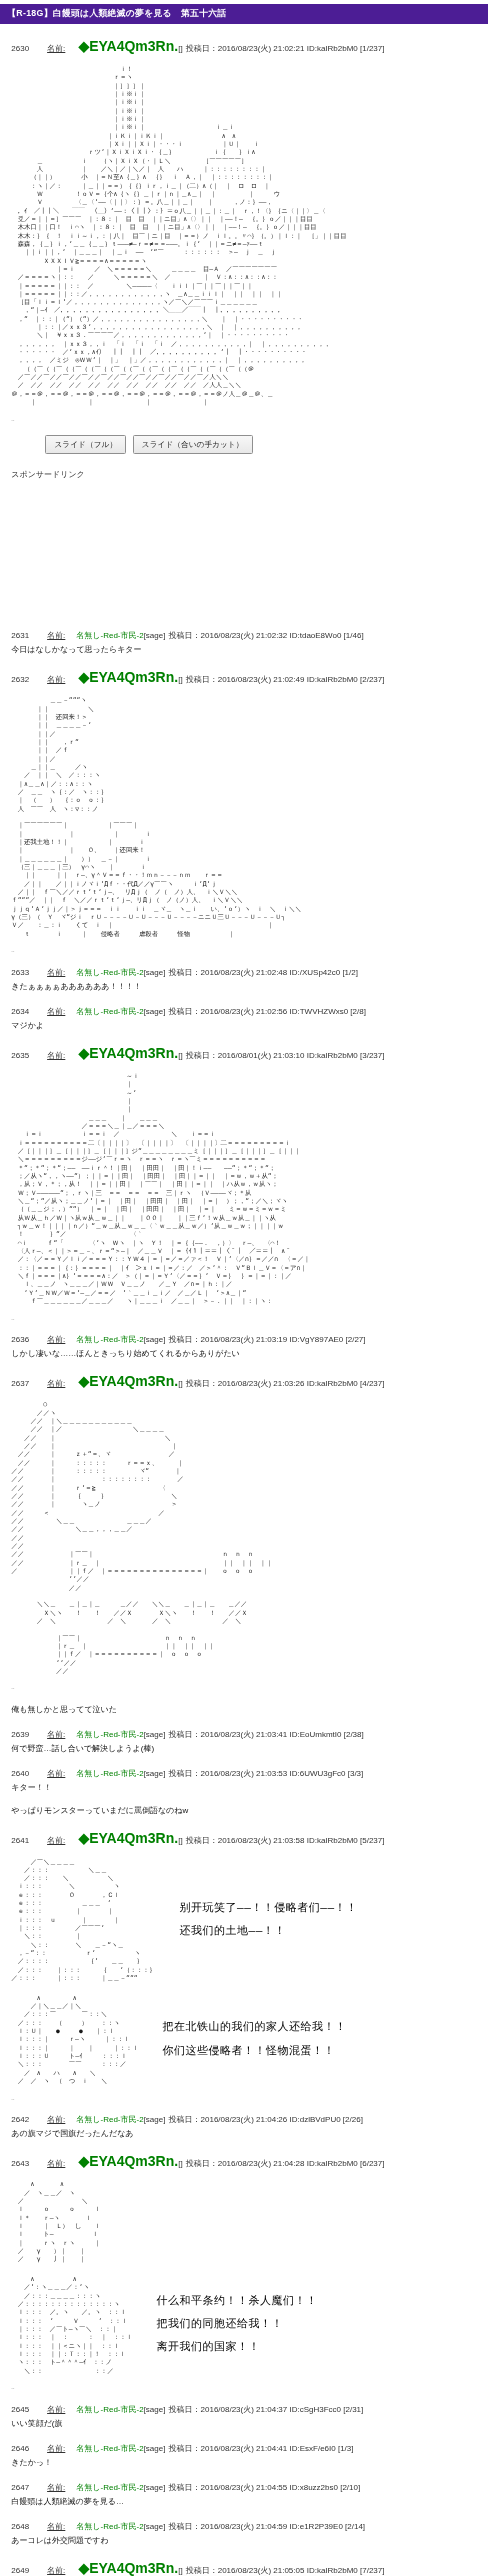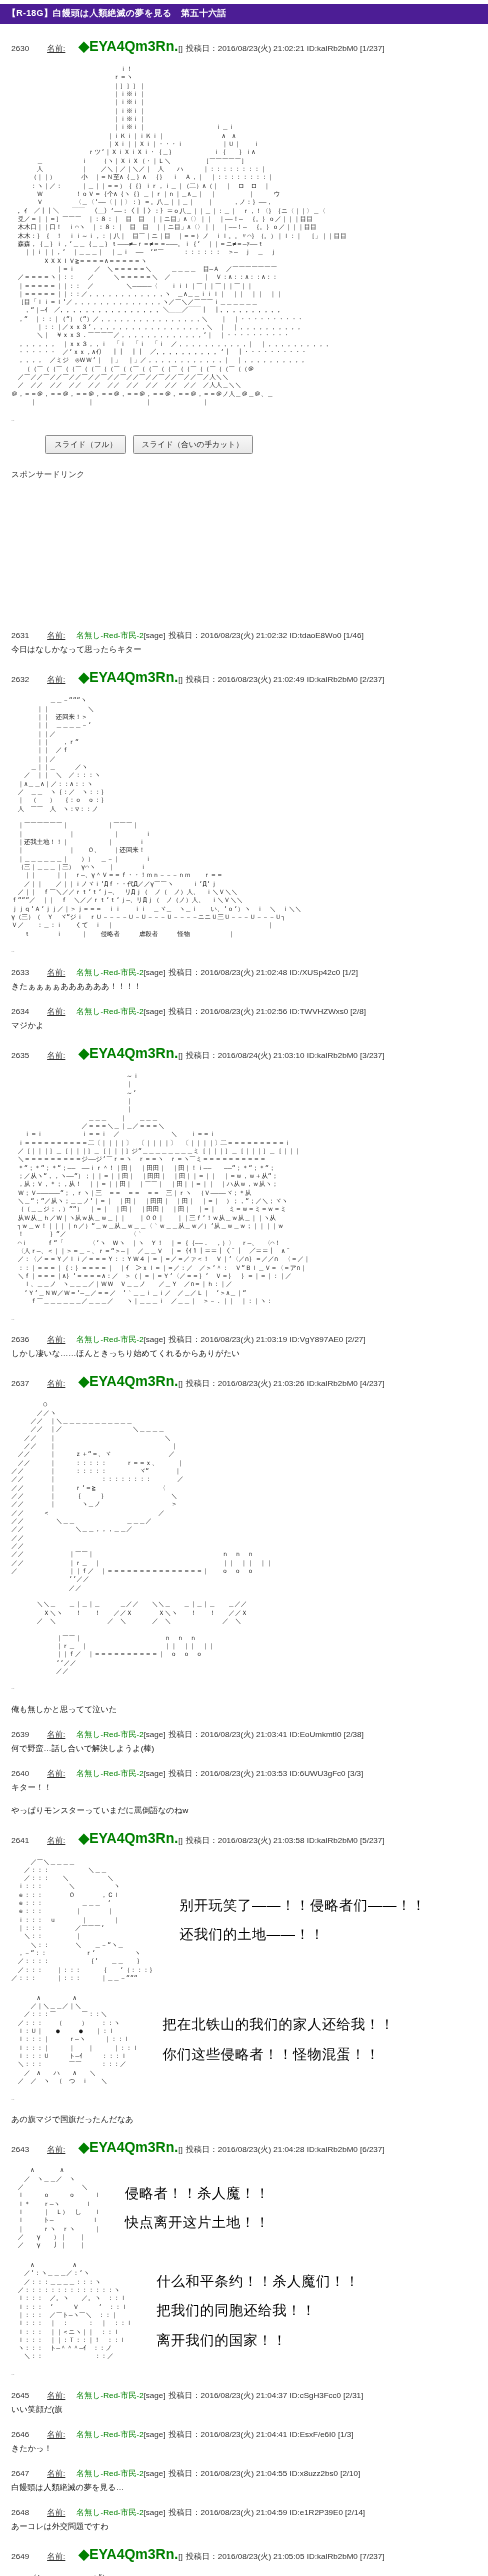--- a/index.html
+++ b/index.html
@@ -12,21 +12,21 @@
   .post-header .pno{margin-right:18px;}
   .post-header .plabel{margin-right:11px;text-decoration:underline;}
   .pname{color:#008000;}
   .pname.trip{font-weight:bold;font-size:14px;margin-left:2.1px;}
   .ptag{color:#333;margin-right:3.1px;}
   .pmeta{color:#333;}
   .post-body{font-size:8px;color:#111;margin-top:3.1px;white-space:pre-line;line-height:1.45;}
   .aa-row{display:flex;align-items:center;margin-top:11.3px;}
   .aa{font-family:"DejaVu Sans Mono",monospace;font-size:6.4px;line-height:1.3;
       color:#1a1a1a;white-space:pre;margin:0;}
-  .dialogue{font-family:Liberation Sans, sans-serif;font-size:14px;color:#000;
+  .dialogue{font-family:Liberation Mono, monospace;font-size:11px;color:#000;
       margin-left:24px;line-height:2.1;white-space:pre-line;letter-spacing:0.5px;}
   .aa-end{font-size:5.7px;color:#555;margin-top:9.3px;}
   .btn-row{margin:13.4px 0 0 0;padding-left:34px;}
   .slide-btn{font-family:"Liberation Sans",sans-serif;font-size:7.7px;color:#222;
       background:linear-gradient(#f8f8f8,#e8e8e8);border:0.5px solid #8f8f8f;
       border-radius:1.5px;padding:3.6px 8.2px;margin-right:4.1px;cursor:pointer;}
   .sponsored{font-size:8px;color:#333;margin-top:14.4px;}
   .ad-space{height:137px;}
 </style>
 </head>
@@ -148,21 +148,21 @@
 
   <div class="post">
     <div class="post-header">
       <span class="pno">2634</span><span class="plabel">名前:</span><span class="pname">名無し-Red-市民-2</span><span class="ptag">[sage]</span><span class="pmeta">投稿日：2016/08/23(火) 21:02:56 ID:TWVHZWxs0 [2/8]</span>
     </div>
     <div class="post-body">マジかよ</div>
   </div>
 
   <div class="post">
     <div class="post-header">
-      <span class="pno">2635</span><span class="plabel">名前:</span><span class="pname trip">◆EYA4Qm3Rn.</span><span class="ptag">[]</span><span class="pmeta">投稿日：2016/08/24(火) 21:03:10 ID:kaIRb2bM0 [3/237]</span>
+      <span class="pno">2635</span><span class="plabel">名前:</span><span class="pname trip">◆EYA4Qm3Rn.</span><span class="ptag">[]</span><span class="pmeta">投稿日：2016/08/01(火) 21:03:10 ID:kaIRb2bM0 [3/237]</span>
     </div>
     <div class="aa-row">
       <pre class="aa">　　　　　　　　　　　　　　　　　　～ｉ
 　　　　　　　　　　　　　　　　　　｜
 　　　　　　　　　　　　　　　　　　～’
 　　　　　　　　　　　　　　　　　　｜
 　　　　　　　　　　　　　　　　　　｜
 　　　　　　　　　　　　＿＿＿　　｜　　＿＿＿
 　　　　　　　　　　　／＝＝＝＼＿｜＿／＝＝＝＼
 　　ｉ＝ｉ　　　　　　ｉ＝＝ｉ　／　　　　　　　　＼　　ｉ＝＝ｉ
@@ -294,40 +294,41 @@
 　＼：：：　　　　￣￣　　　：：：／
 　　／　∧　　ハ　　∧　　＼
 　／　／　ヽ　（　つ　ｉ　　＼</pre>
       <div class="dialogue">把在北铁山的我们的家人还给我！！
 你们这些侵略者！！怪物混蛋！！</div>
     </div>
     <div class="aa-end">..</div>
   </div>
 
   <div class="post">
+    <div class="post-header">
+      <span class="pno">2642</span><span class="plabel">名前:</span><span class="pname">名無し-Red-市民-2</span><span class="ptag">[sage]</span><span class="pmeta">投稿日：2016/08/23(火) 21:04:26 ID:dzlBVdPU0 [2/26]</span>
+    </div>
     <div class="post-body">あの旗マジで国旗だったんだなあ</div>
   </div>
 
   <div class="post">
     <div class="post-header">
       <span class="pno">2643</span><span class="plabel">名前:</span><span class="pname trip">◆EYA4Qm3Rn.</span><span class="ptag">[]</span><span class="pmeta">投稿日：2016/08/23(火) 21:04:28 ID:kaIRb2bM0 [6/237]</span>
     </div>
     <div class="aa-row">
       <pre class="aa">　　　∧　　　　∧
 　　／　ヽ＿＿／　ヽ
 　／　　　　　　　　　＼
 　ｌ　　　ｏ　　　ｏ　　　ｌ
 　ｌ＊　　ｒ―ヽ　　　　ｌ
 　ｌ　　　｜　Ｌ）　し　　ｌ
 　ｌ　　　ト―　　　　　　ｌ
 　｜　　　ｒヽ　ｒヽ　　　｜
 　／　　γ　　）｜　　｜
 　／　　γ　　丿｜　　｜</pre>
-      <div class="dialogue">侵略者！！杀人魔！！
-快点离开这片土地！！</div>
     </div>
     <div class="aa-row">
       <pre class="aa">　　　∧　　　　　　∧
 　　／’：ヽ＿＿＿／：’ヽ
 　　／：：：＿＿＿＿：：：ヽ
 　／：：：：：：：：：：：：：：ヽ
 　ｌ：：：　／。ヽ　　／。ヽ　：：ｌ
 　ｌ：：：　’　　　Ｖ　　　’　：：ｌ
 　｜：：：　／￣ト―ヽ￣＼　：：｜
 　ｌ：：：　｜　：　　　：　｜　：：ｌ

